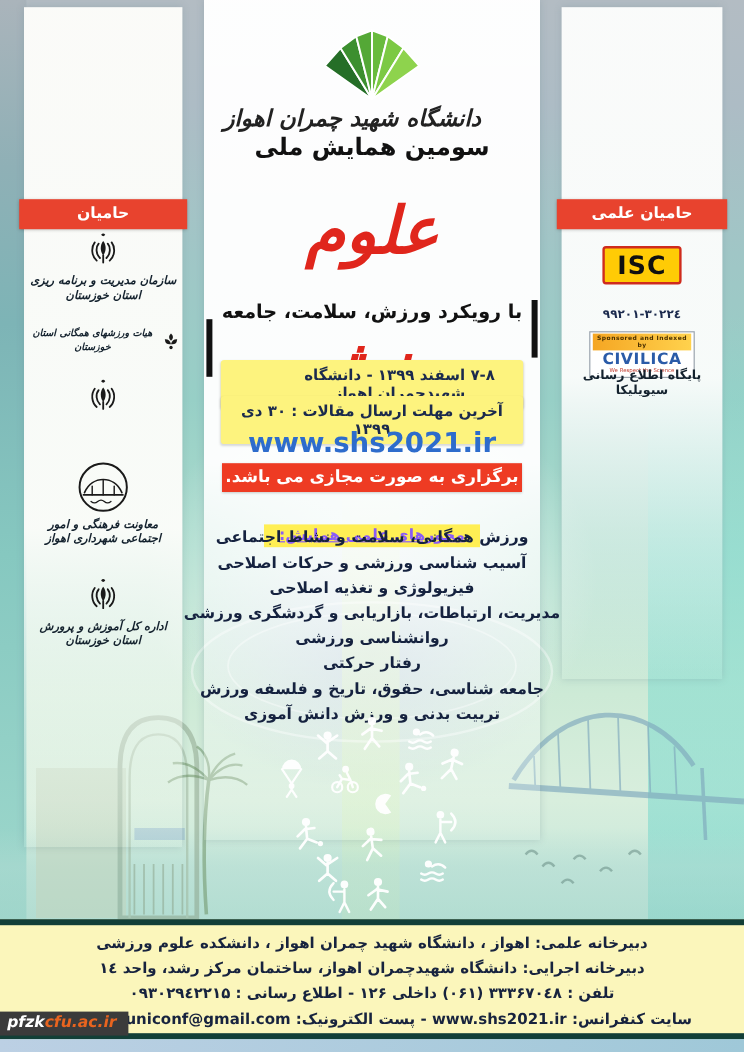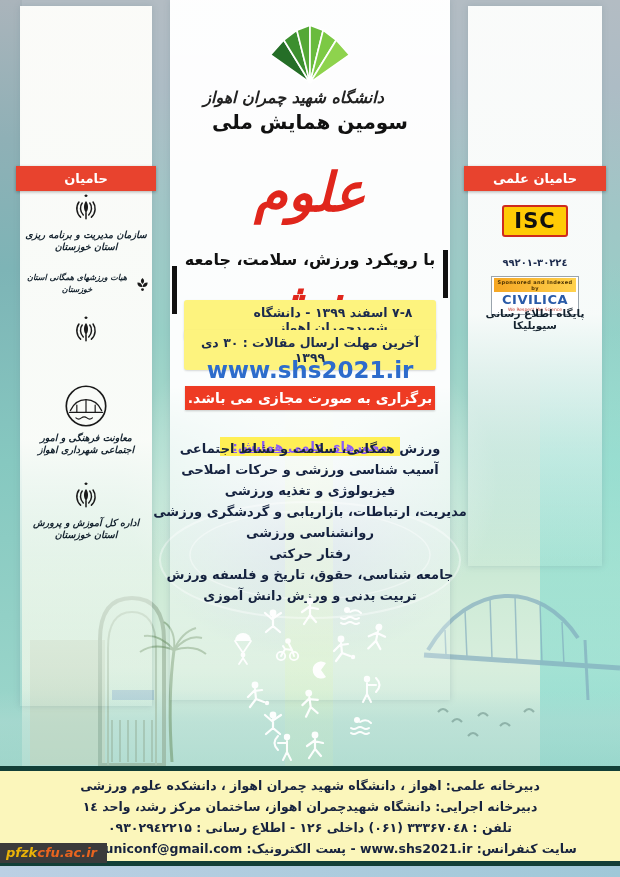--- a/index.html
+++ b/index.html
@@ -32,21 +32,21 @@
     background:linear-gradient(180deg,rgba(255,255,255,.98) 0%,rgba(255,255,255,.96) 55%,rgba(255,255,255,.6) 72%,rgba(255,255,255,.1) 100%);}
   .panel.right{left:468px;width:134px;height:560px;
     background:linear-gradient(180deg,rgba(252,253,252,.97) 0%,rgba(252,253,252,.95) 55%,rgba(250,252,250,.45) 78%,rgba(250,252,250,.06) 100%);}
   
   .side-header{height:25px;background:#e8432e;color:#fff;font-weight:bold;font-size:13px;
     text-align:center;line-height:25px;box-shadow:0 1px 3px rgba(0,0,0,.3);direction:rtl;}
   .side-header.l{left:16px;top:166px;width:140px;}
   .side-header.r{left:464px;top:166px;width:142px;}
   
   .logo-wrap{left:260px;top:22px;width:100px;height:64px;text-align:center;}
-  .uni-name{left:170px;top:88px;width:247px;text-align:center;font-size:16px;font-weight:bold;
+  .uni-name{left:170px;top:88px;width:247px;text-align:center;font-size:19px;font-weight:bold;
     font-style:italic;color:#222;direction:rtl;}
   .series{left:170px;top:110px;width:280px;text-align:center;font-size:20px;font-weight:bold;color:#111;direction:rtl;}
   .conf-title{left:170px;top:138px;width:280px;text-align:center;font-size:54px;font-weight:bold;
     font-style:italic;color:#e0261c;direction:rtl;line-height:110px;}
   .subtitle-row{left:170px;top:250px;width:280px;height:58px;display:flex;align-items:flex-start;justify-content:center;direction:rtl;}
   .subtitle-row .bar{width:5px;height:48px;background:#111;}
   .subtitle-row .bar.first{margin-bottom:16px;margin-left:8px;}
   .subtitle-row .bar.second{margin-top:16px;margin-right:8px;}
   .subtitle-text{font-size:16px;font-weight:bold;color:#111;}
   .ybox{left:184px;width:252px;background:#fdf37e;border-radius:3px;color:#1b2a4d;font-weight:bold;
@@ -81,21 +81,21 @@
   .civ-label{left:466px;top:307px;width:138px;text-align:center;font-size:10.5px;font-weight:bold;color:#14222e;direction:rtl;}
   
   svg.picto{left:215px;top:592px;width:190px;height:175px;color:#fff;opacity:.97;}
   
   .footer{left:0;top:766px;width:620px;height:100px;background:#fbf6bb;border-top:5px solid #123f37;
     border-bottom:5px solid #123f37;padding-top:4px;}
   .footer .f-line{text-align:center;direction:rtl;font-size:12.5px;font-weight:bold;color:#17233e;line-height:21px;}
   .bottom-strip{left:0;top:866px;width:620px;height:11px;background:linear-gradient(90deg,#bcd0e4,#9fc8d8);}
   .watermark{left:0;top:843px;background:#3b3b3b;padding:2px 10px 3px 6px;font-style:italic;font-weight:bold;
     font-size:13px;z-index:6;}
-  .watermark .wm1{color:#eab308;}
+  .watermark .wm1{color:#ffffff;}
   .watermark .wm2{color:#e8641f;}
 </style>
 </head>
 <body>
 
 <svg width="0" height="0" style="position:absolute">
   <defs>
     <g id="iran-emblem-sym">
       <path d="M12 8 C14.5 11 14.5 16 12 19 C9.5 16 9.5 11 12 8 Z" fill="#1a1a1a"></path>
       <g stroke="#1a1a1a" stroke-width="1.4" fill="none" stroke-linecap="round">
@@ -238,21 +238,21 @@
   <div class="abs ybox b1">۷-۸ اسفند ۱۳۹۹ - دانشگاه شهیدچمران اهواز</div>
   <div class="abs ybox b2">آخرین مهلت ارسال مقالات : ۳۰ دی ۱۳۹۹</div>
   <div class="abs site-url">www.shs2021.ir</div>
   <div class="abs notice">برگزاری به صورت مجازی می باشد.</div>
   <div class="abs theading">
     <span>محورهای علمی همایش:</span>
   </div>
   <div class="abs topics">
     <div class="topic">ورزش همگانی، سلامت و نشاط اجتماعی</div>
     <div class="topic">آسیب شناسی ورزشی و حرکات اصلاحی</div>
-    <div class="topic">فیزیولوژی و تغذیه ورزشی</div>
+    <div class="topic">فیزیولوژی و تغذیه اصلاحی</div>
     <div class="topic">مدیریت، ارتباطات، بازاریابی و گردشگری ورزشی</div>
     <div class="topic">روانشناسی ورزشی</div>
     <div class="topic">رفتار حرکتی</div>
     <div class="topic">جامعه شناسی، حقوق، تاریخ و فلسفه ورزش</div>
     <div class="topic">تربیت بدنی و ورزش دانش آموزی</div>
   </div>
 
   <div class="abs side-header l">حامیان</div>
   <div class="abs sp-item" style="top:192px">
     <svg class="emblem" viewBox="0 0 24 30">

